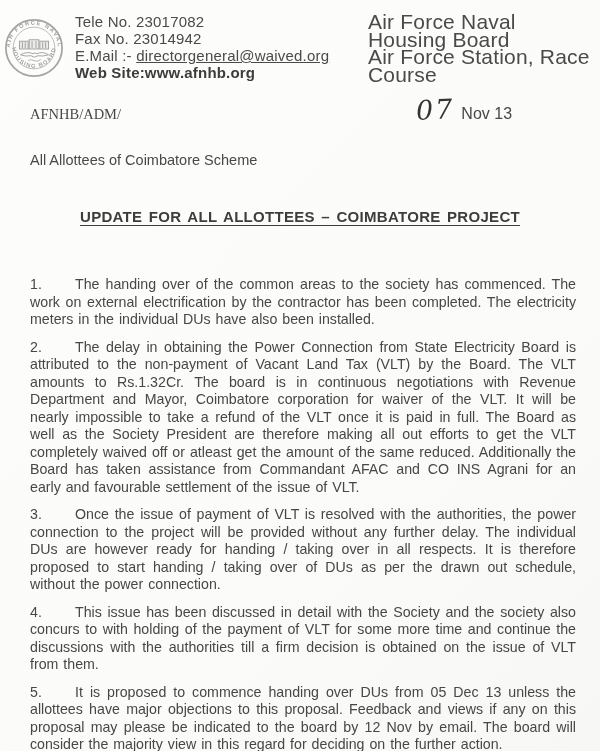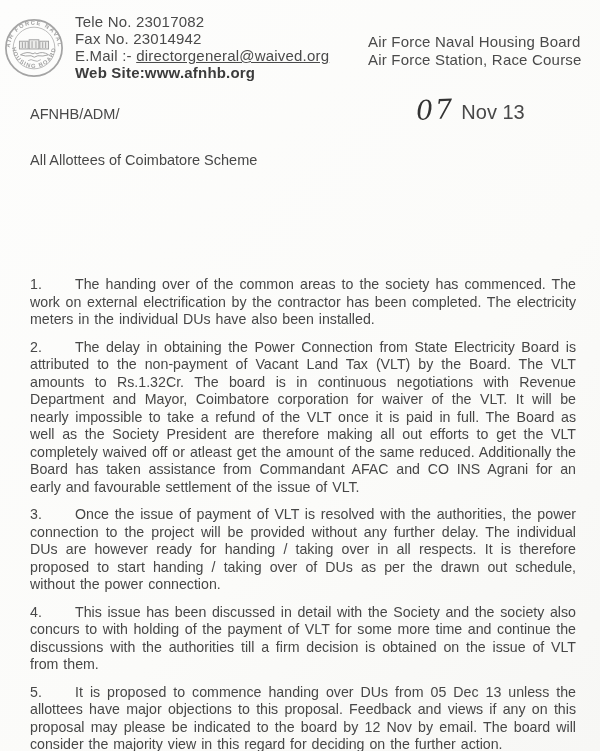--- a/index.html
+++ b/index.html
@@ -23,40 +23,39 @@
   }
   .contact {
     position: absolute; left: 75px; top: 13px;
     font-size: 15px; line-height: 17px; color: #4a4a4a;
     letter-spacing: 0.2px;
   }
   .contact .email-underline { text-decoration: underline; }
   .contact .bold-line { font-weight: bold; color: #3c3c3c; }
   .address {
     position: absolute; left: 368px; top: 13px;
-    font-size: 15px; line-height: 17.5px; color: #4a4a4a;
+    font-size: 21px; line-height: 17.5px; color: #4a4a4a;
     letter-spacing: 0.2px;
-    margin-top: 20px;
   }
   .ref {
     position: absolute; left: 30px; top: 106px;
-    font-size: 14.5px; color: #484848;
+    font-size: 14.5px; color: #484848; font-family: Liberation Serif, serif;
   }
   .date {
     position: absolute; left: 416px; top: 94px;
     display: flex; align-items: baseline; gap: 7px;
   }
   .hand-day {
     font-family: "DejaVu Serif", serif;
     font-style: italic; font-weight: 300;
     font-size: 27px; color: #333;
     transform: rotate(-3deg); display: inline-block;
     letter-spacing: 2px;
   }
-  .date-printed { font-size: 20px; color: #484848; }
+  .date-printed { font-size: 16px; color: #484848; }
   .addressee {
     position: absolute; left: 30px; top: 152px;
     font-size: 14.5px; color: #484848;
   }
   
   .title {
     position: absolute; left: 0; top: 208px; width: 100%;
     text-align: center;
     font-size: 15px; font-weight: bold; color: #3d3d3d;
     text-decoration: underline;
@@ -127,20 +126,21 @@
   </div>
 
   <div class="ref">AFNHB/ADM/</div>
   <div class="date">
     <span class="hand-day">07</span>
     <span class="date-printed">Nov 13</span>
   </div>
 
   <div class="addressee">All Allottees of Coimbatore Scheme</div>
 
+  <div class="title">UPDATE FOR ALL ALLOTTEES – COIMBATORE PROJECT</div>
 
   <div class="bodytext">
     <p><span class="para-num">1.</span><span>The handing over of the common areas to the society has commenced.  The work on external electrification by the contractor has been completed.  The electricity meters in the individual DUs have also been installed.</span></p>
     <p><span class="para-num">2.</span><span>The delay in obtaining the Power Connection from State Electricity Board is attributed to the non-payment of Vacant Land Tax (VLT) by the Board.  The VLT amounts to Rs.1.32Cr.  The board is in continuous negotiations with Revenue Department and  Mayor, Coimbatore corporation  for waiver of the VLT.  It will be nearly impossible to take a refund of the VLT once it is paid in full.  The Board as well as the Society President are therefore making all out efforts to get the VLT  completely waived off or atleast get the amount of the same reduced.  Additionally the Board has taken assistance from Commandant AFAC and CO INS Agrani for an early and favourable settlement of the issue of VLT.</span></p>
     <p><span class="para-num">3.</span><span>Once the issue of payment of  VLT  is resolved with the authorities, the power connection to the project will be provided without any further delay.  The individual DUs are however ready for handing / taking over in all respects.  It is  therefore proposed  to start handing / taking over of DUs as per the drawn out schedule, without  the power connection.</span></p>
     <p><span class="para-num">4.</span><span>This issue has been discussed in detail with the Society and the society  also concurs to with holding of the payment of VLT for some more time and continue  the discussions with the authorities till a firm decision is obtained on the  issue of VLT from them.</span></p>
     <p><span class="para-num">5.</span><span>It is proposed to commence handing over DUs from 05 Dec 13 unless the allottees have major objections to this proposal.  Feedback and views if any on this proposal may please be indicated to the board by 12 Nov by email.  The board will consider the majority view in this regard for deciding on the further action.</span></p>
   </div>
 
 </div>

